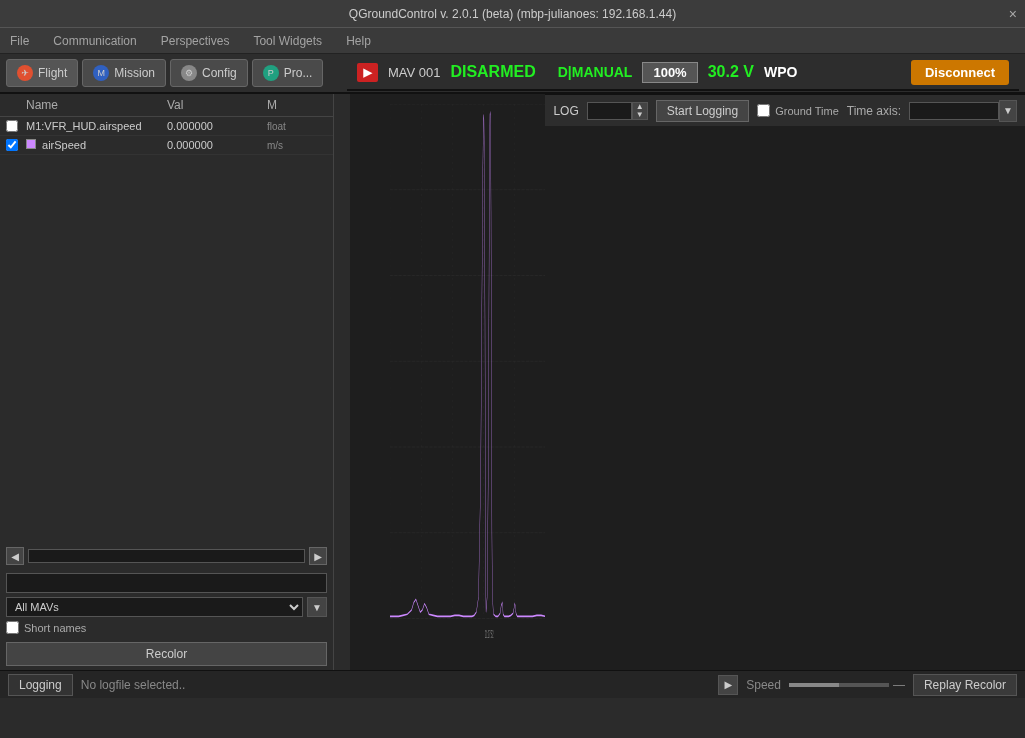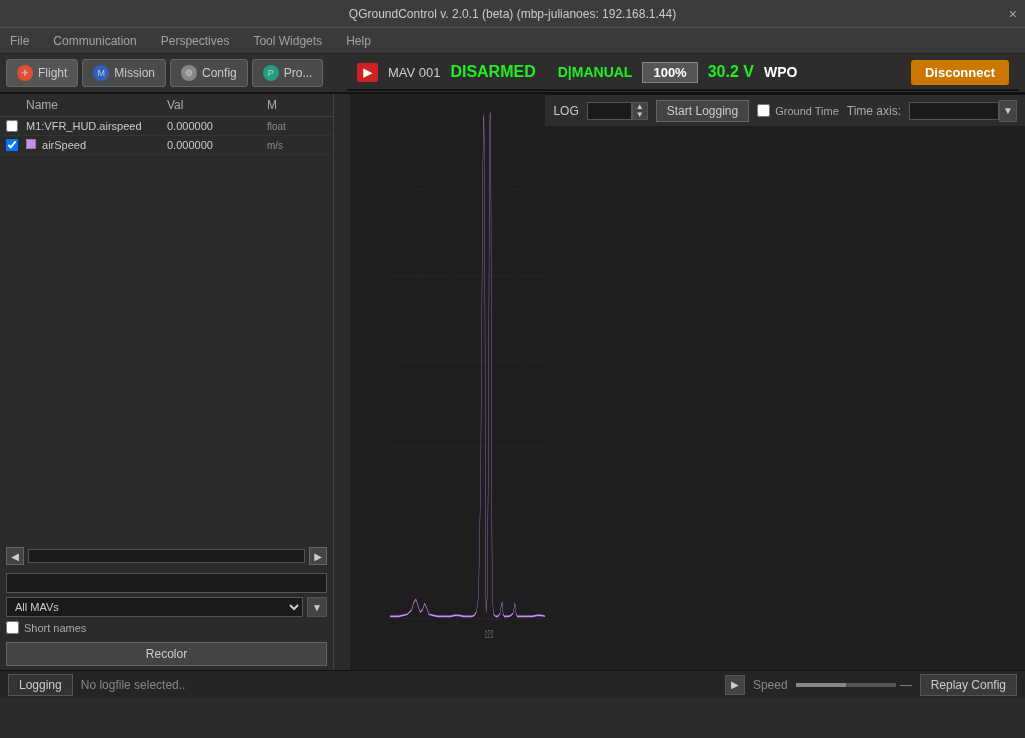--- a/index.html
+++ b/index.html
@@ -663,14 +663,14 @@
   <button class="logging-btn">Logging</button>
   <span class="no-logfile">No logfile selected..</span>
   <div class="play-btn">▶</div>
   <span class="speed-label">Speed</span>
   <div style="display:flex;align-items:center;gap:4px;">
     <div class="speed-slider">
       <div style="width:50%;height:100%;background:#888;"></div>
     </div>
     <span style="color:#888;">—</span>
   </div>
-  <button class="replay-btn">Replay Config</button>
+  <button class="replay-btn">Replay Recolor</button>
 </div>
 
 </body></html>

